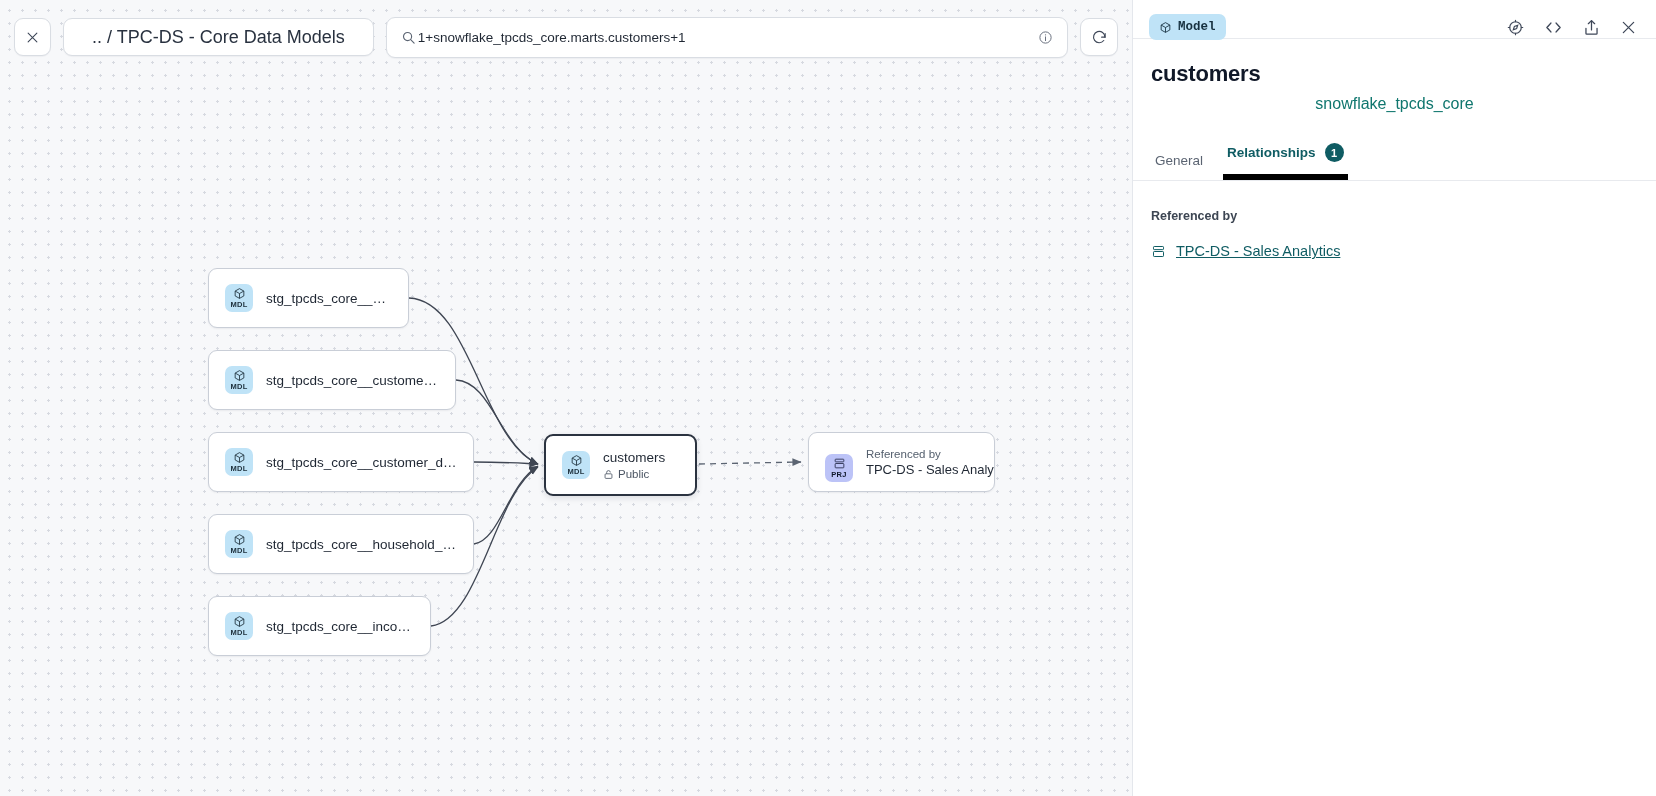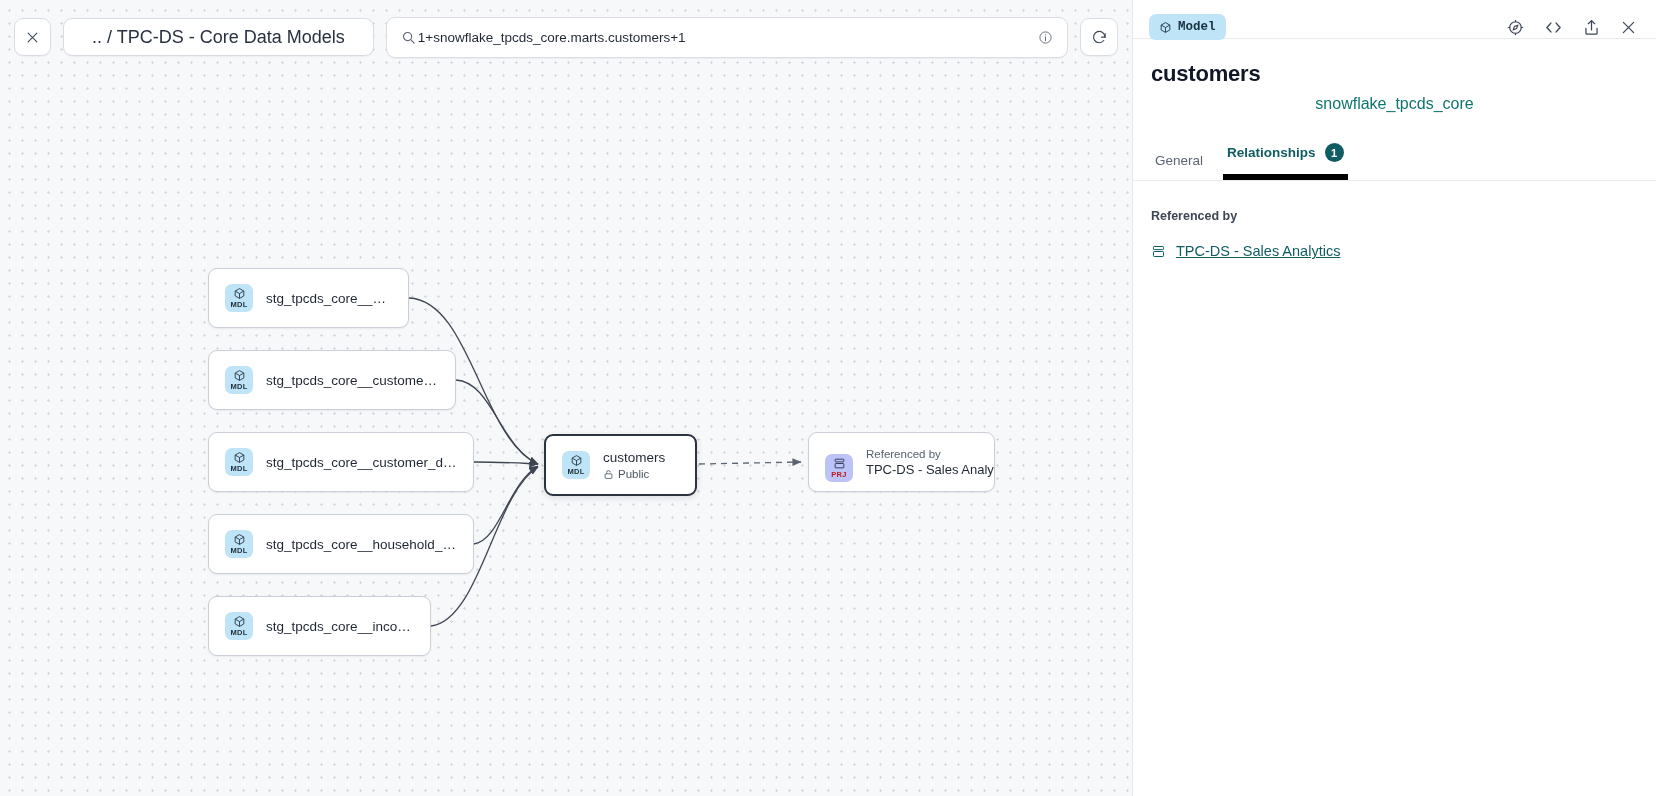--- a/index.html
+++ b/index.html
@@ -96,21 +96,21 @@
   .badge {
     width: 28px; height: 28px;
     border-radius: 7px;
     flex: none;
     display: flex; flex-direction: column;
     align-items: center; justify-content: center;
     line-height: 1;
     gap: 1px;
   }
   .badge.mdl { background: #bfe3f7; color: #20333f; }
-  .badge.prj { background: #bcc3f7; color: #b91c1c; margin-top: 12px; }
+  .badge.prj { background: #bcc3f7; color: #0f172a; margin-top: 12px; }
   .badge .bl { font-size: 7.5px; font-weight: 700; letter-spacing: .3px; }
   .node-text { min-width: 0; }
   .node-title {
     font-size: 13.5px; color: #1f2733;
     white-space: nowrap; overflow: hidden; text-overflow: ellipsis;
   }
   .node-sub {
     font-size: 11.5px; color: #4b5563;
     display: flex; align-items: center; gap: 4px; margin-top: 3px;
   }

